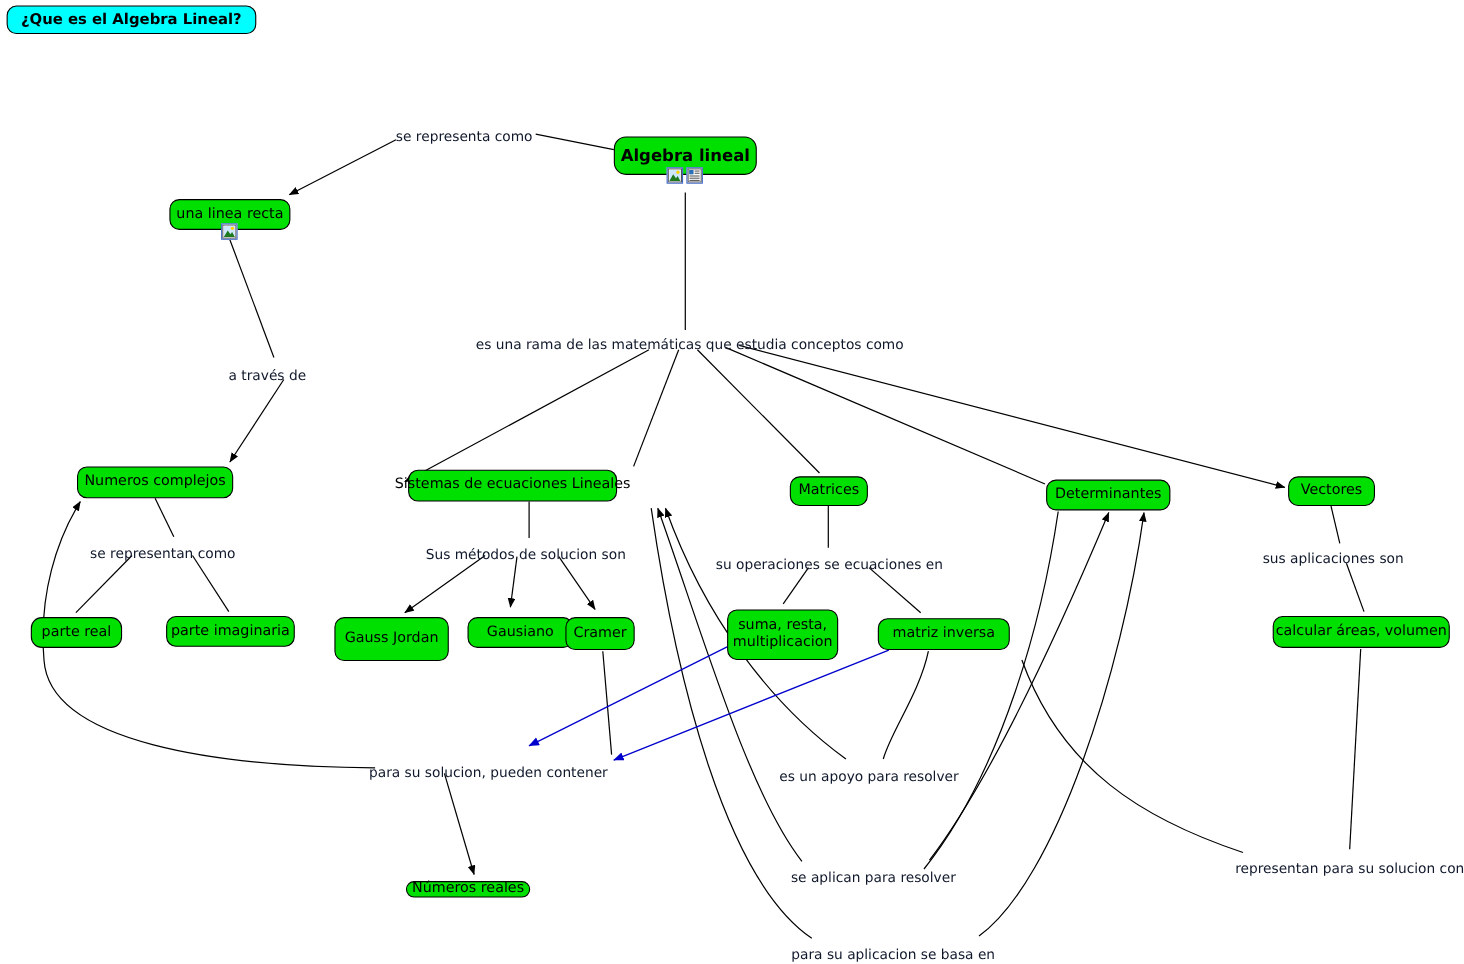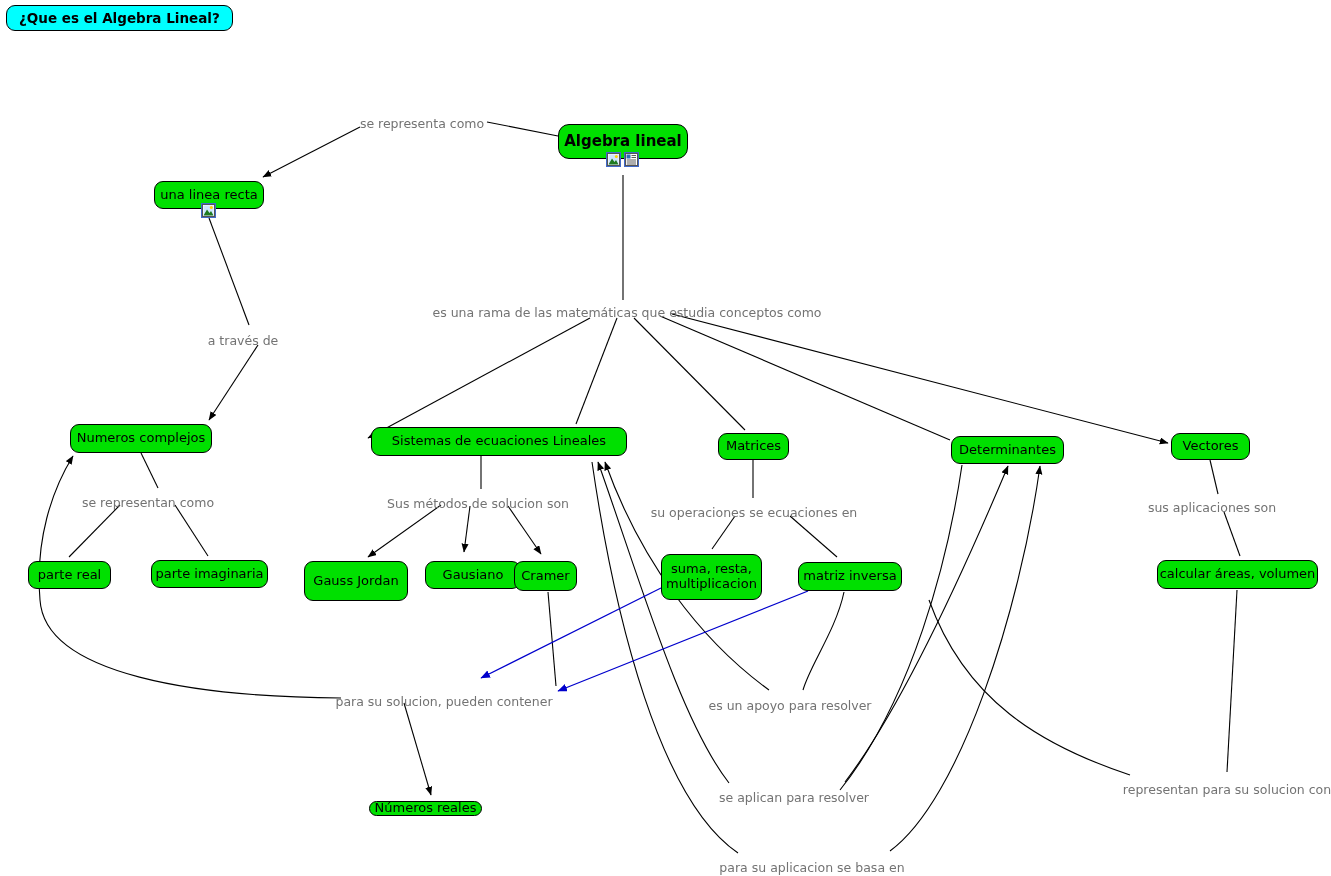--- a/index.html
+++ b/index.html
@@ -59,21 +59,21 @@
     color: #000000;
     font-weight: bold;
     font-size: 13.5px;
     padding: 4px 12px;
     white-space: nowrap;
     z-index: 6;
   }
   .link-label {
     position: absolute;
     font-size: 12.5px;
-    color: #737373;
+    color: #0f172a;
     white-space: nowrap;
     background: transparent;
     z-index: 4;
     transform: translateX(-50%);
     text-align: center;
   }
   .icon-row {
     position: absolute;
     display: flex;
     gap: 3px;
@@ -208,37 +208,37 @@
         <path d="M1.5,11.5 L5,5.5 L7.5,9 L9,7 L11.5,11.5 z" fill="#1f7a1f"></path>
         <circle cx="9.3" cy="3.6" r="1.5" fill="#ffd400"></circle>
       </svg>
     </span>
   </div>
 
   <div class="node" style="left:70px; top:424px; width:142px; height:29px;">
     <span>Numeros complejos</span>
   </div>
 
-  <div class="node" style="left:371px; top:427px; width:256px; height:29px;">
+  <div class="node" style="left:371px; top:427px; width:190px; height:29px;">
     <span>Sistemas de ecuaciones Lineales</span>
   </div>
 
   <div class="node" style="left:718px; top:433px; width:71px; height:27px;">
     <span>Matrices</span>
   </div>
 
   <div class="node" style="left:951px; top:436px; width:113px; height:28px;">
     <span>Determinantes</span>
   </div>
 
   <div class="node" style="left:1171px; top:433px; width:79px; height:27px;">
     <span>Vectores</span>
   </div>
 
-  <div class="node" style="left:28px; top:561px; width:83px; height:28px;">
+  <div class="node" style="left:28px; top:561px; width:83px; height:28px;border-radius:10px;">
     <span>parte real</span>
   </div>
 
   <div class="node" style="left:151px; top:560px; width:117px; height:28px;">
     <span>parte imaginaria</span>
   </div>
 
   <div class="node" style="left:304px; top:561px; width:104px; height:40px;">
     <span>Gauss Jordan</span>
   </div>
@@ -248,21 +248,21 @@
   </div>
 
   <div class="node" style="left:514px; top:561px; width:63px; height:30px;">
     <span>Cramer</span>
   </div>
 
   <div class="node multiline" style="left:661px; top:554px; width:101px; height:46px;">
     <span>suma, resta, multiplicacion</span>
   </div>
 
-  <div class="node" style="left:798px; top:562px; width:104px; height:29px;">
+  <div class="node" style="left:798px; top:562px; width:120px; height:29px;">
     <span>matriz inversa</span>
   </div>
 
   <div class="node" style="left:1157px; top:560px; width:161px; height:29px;">
     <span>calcular áreas, volumen</span>
   </div>
 
   <div class="node" style="left:369px; top:801px; width:113px; height:15px;">
     <span>Números reales</span>
   </div>

